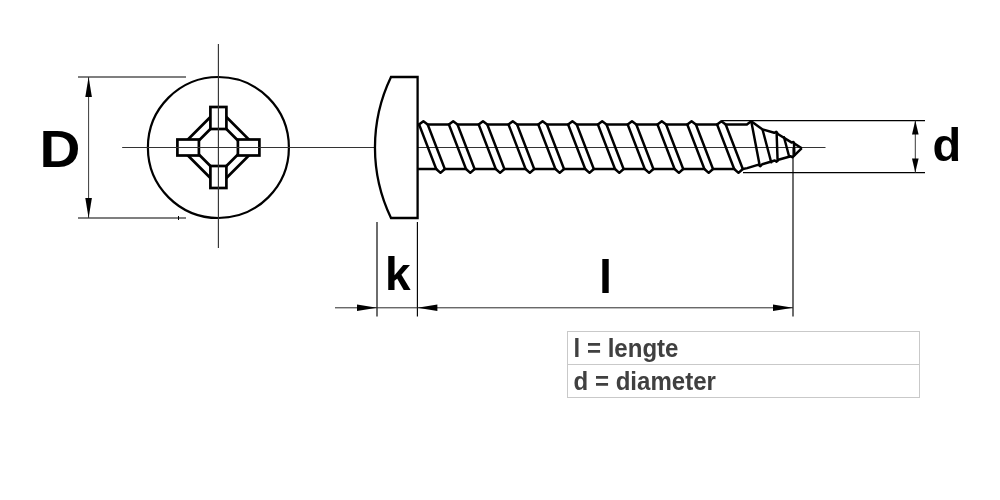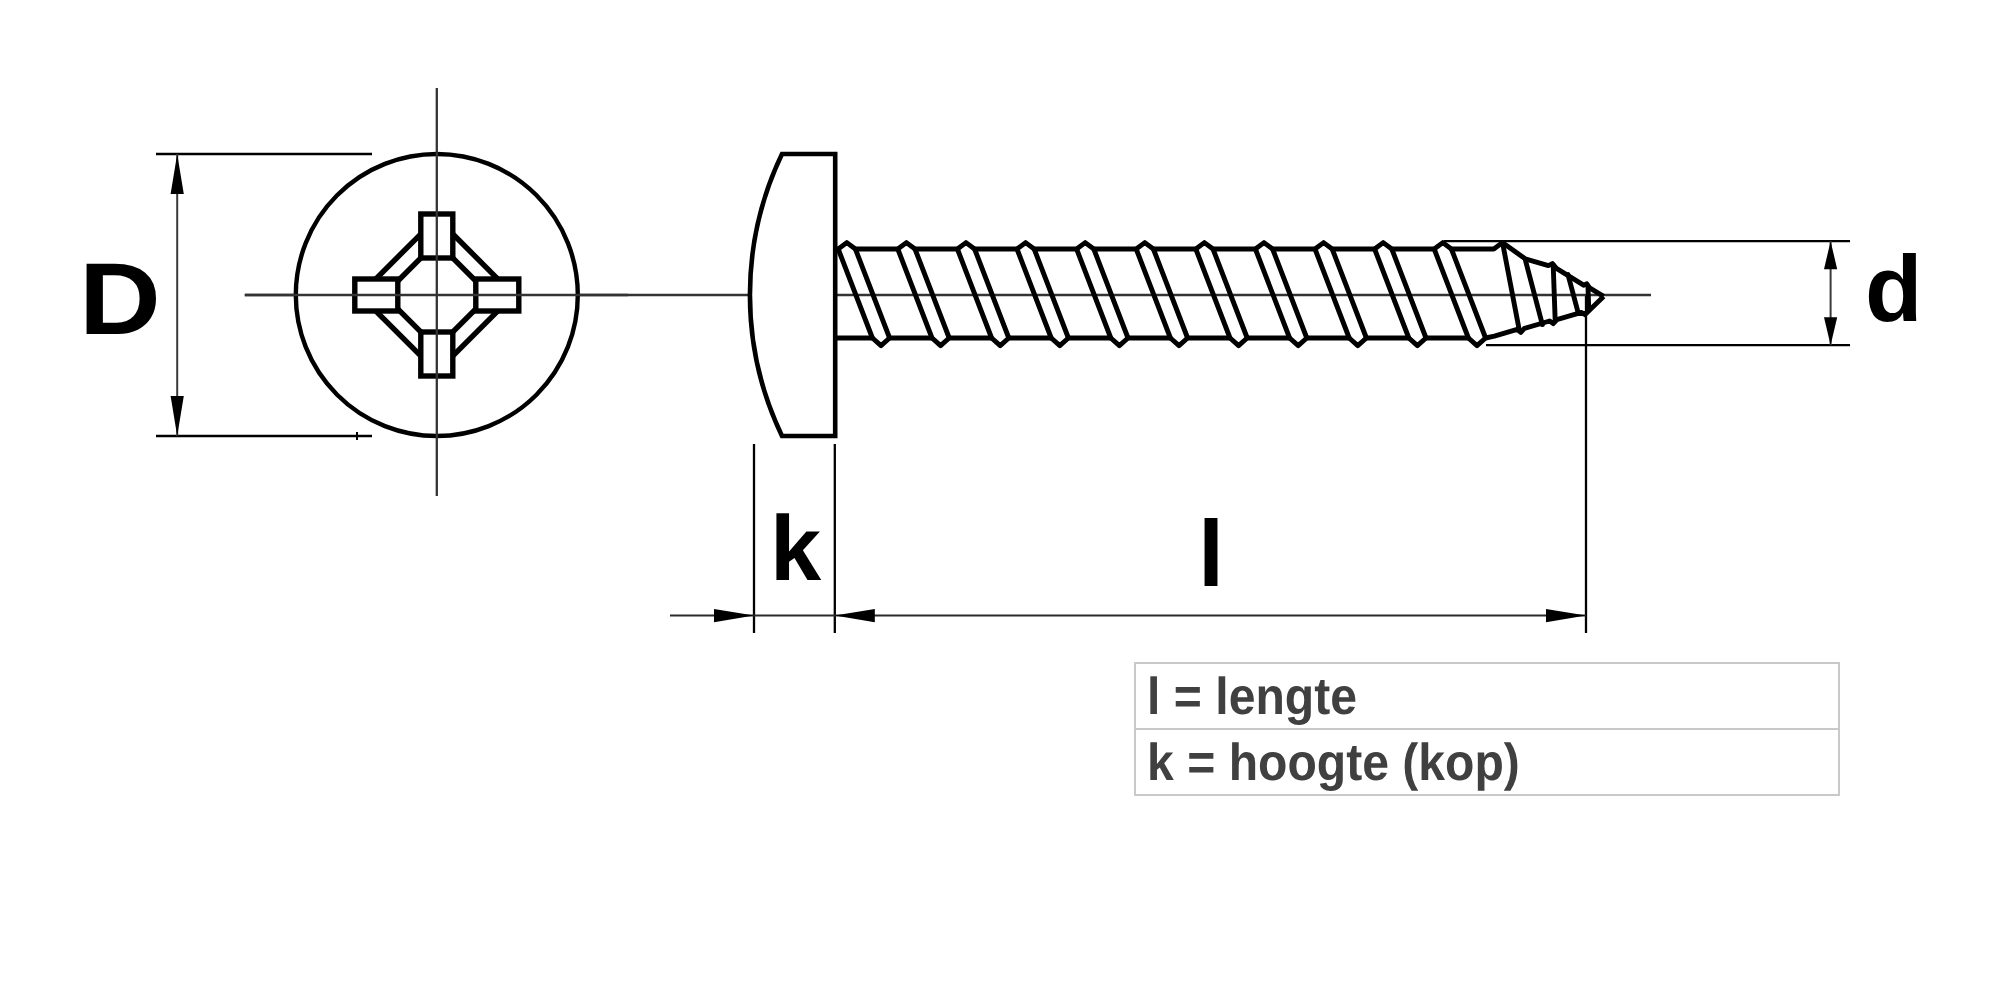--- a/index.html
+++ b/index.html
@@ -63,14 +63,14 @@
   <line x1="335" y1="307.8" x2="793" y2="307.8" stroke="#2a2a2a" stroke-width="1"></line>
   <polygon points="377,307.8 357,304.5 357,311.1" fill="#000"></polygon>
   <polygon points="417.4,307.8 437.4,304.5 437.4,311.1" fill="#000"></polygon>
   <polygon points="793,307.8 773,304.5 773,311.1" fill="#000"></polygon>
   <text x="385" y="290" font-family="Liberation Sans, sans-serif" font-size="46" font-weight="bold">k</text>
   <text x="599" y="293" font-family="Liberation Sans, sans-serif" font-size="47" font-weight="bold">l</text>
 </svg>
 
 <div class="tbl">
   <div><span>l = lengte</span></div>
-  <div><span>k = hoogte (kop)</span></div>
+  <div><span>d = diameter</span></div>
 </div>
 
 </body></html>

